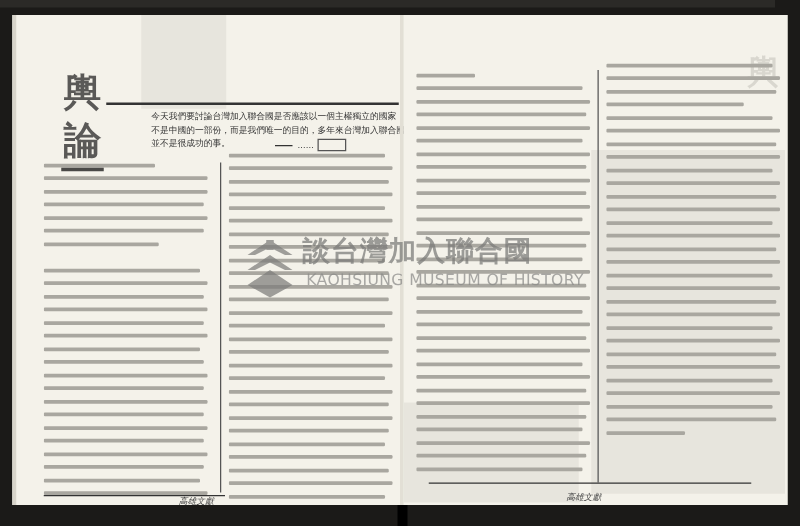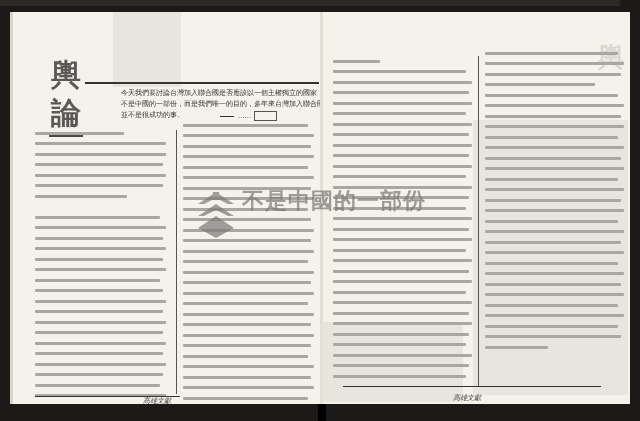--- a/index.html
+++ b/index.html
@@ -196,17 +196,18 @@
   </div>
 </div>
 
 <div class="watermark">
   <svg class="wm-logo" viewBox="0 0 40 50">
     <polygon points="20,2 38,14 32,14 20,8 8,14 2,14" fill="#7d7d7b"></polygon>
     <polygon points="20,14 38,26 32,26 20,20 8,26 2,26" fill="#7d7d7b"></polygon>
     <polygon points="20,26 38,38 20,48 2,38" fill="#7d7d7b"></polygon>
     <rect x="17" y="2" width="6" height="8" fill="#7d7d7b"></rect>
   </svg>
-  <div class="wm-cn">不是中國的一部份</div>
+  <div class="wm-cn">談台灣加入聯合國</div>
+  <div class="wm-en">KAOHSIUNG MUSEUM OF HISTORY</div>
 </div>
 
 <div class="bottom-bar"></div>
 <div class="spine"></div>
 
 </body></html>

